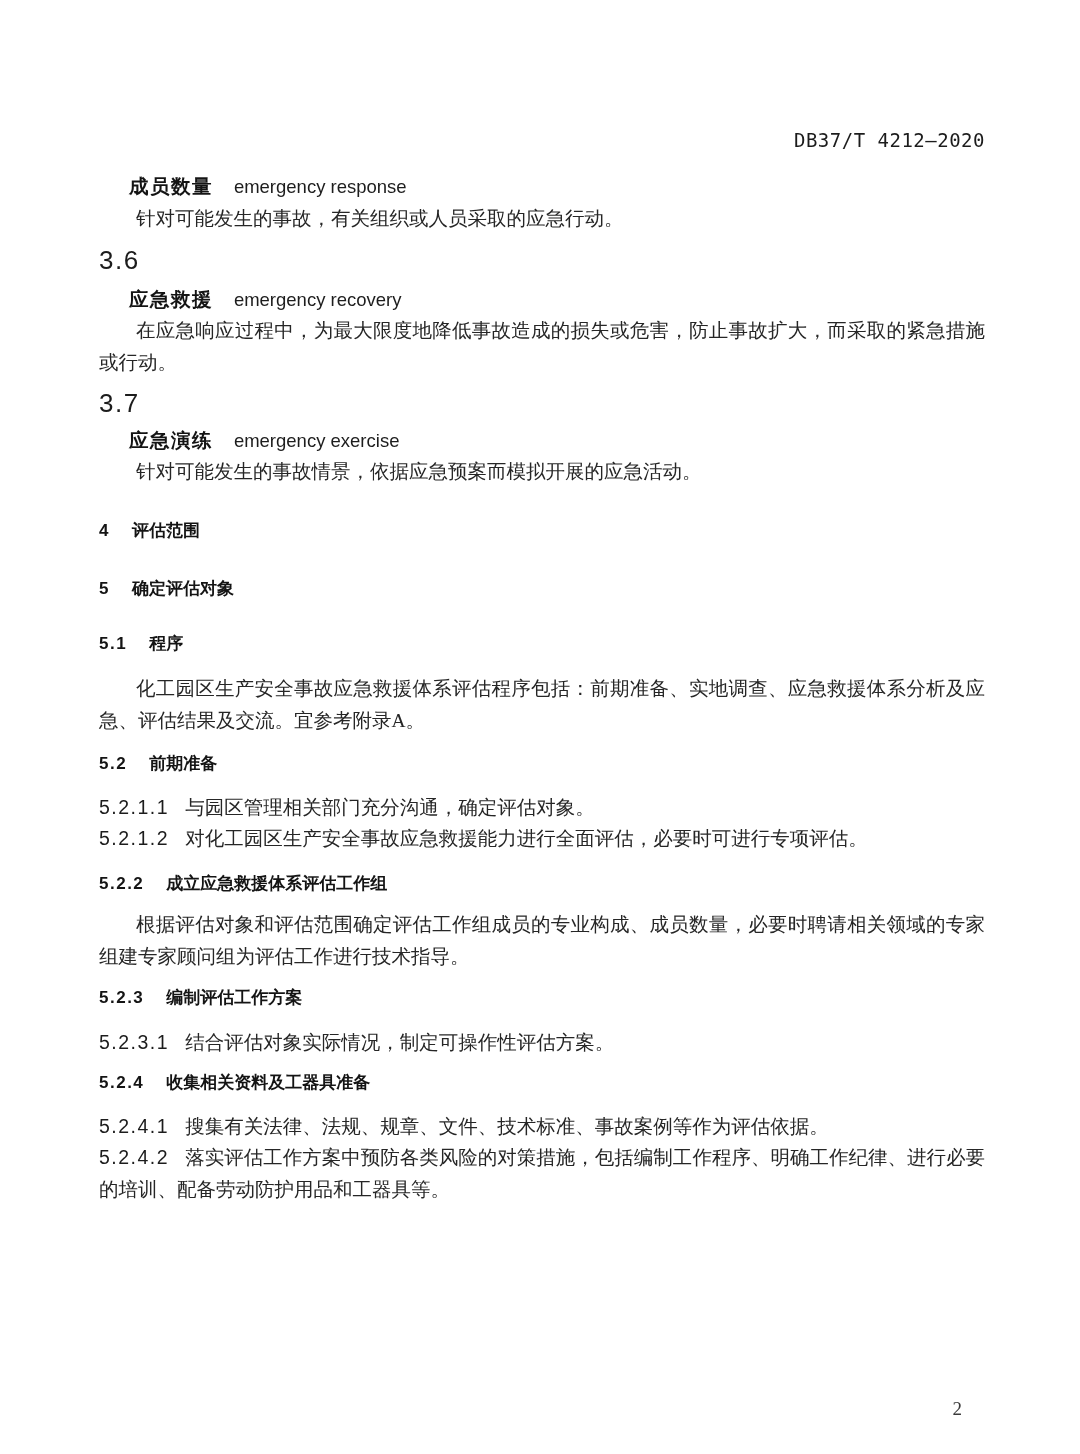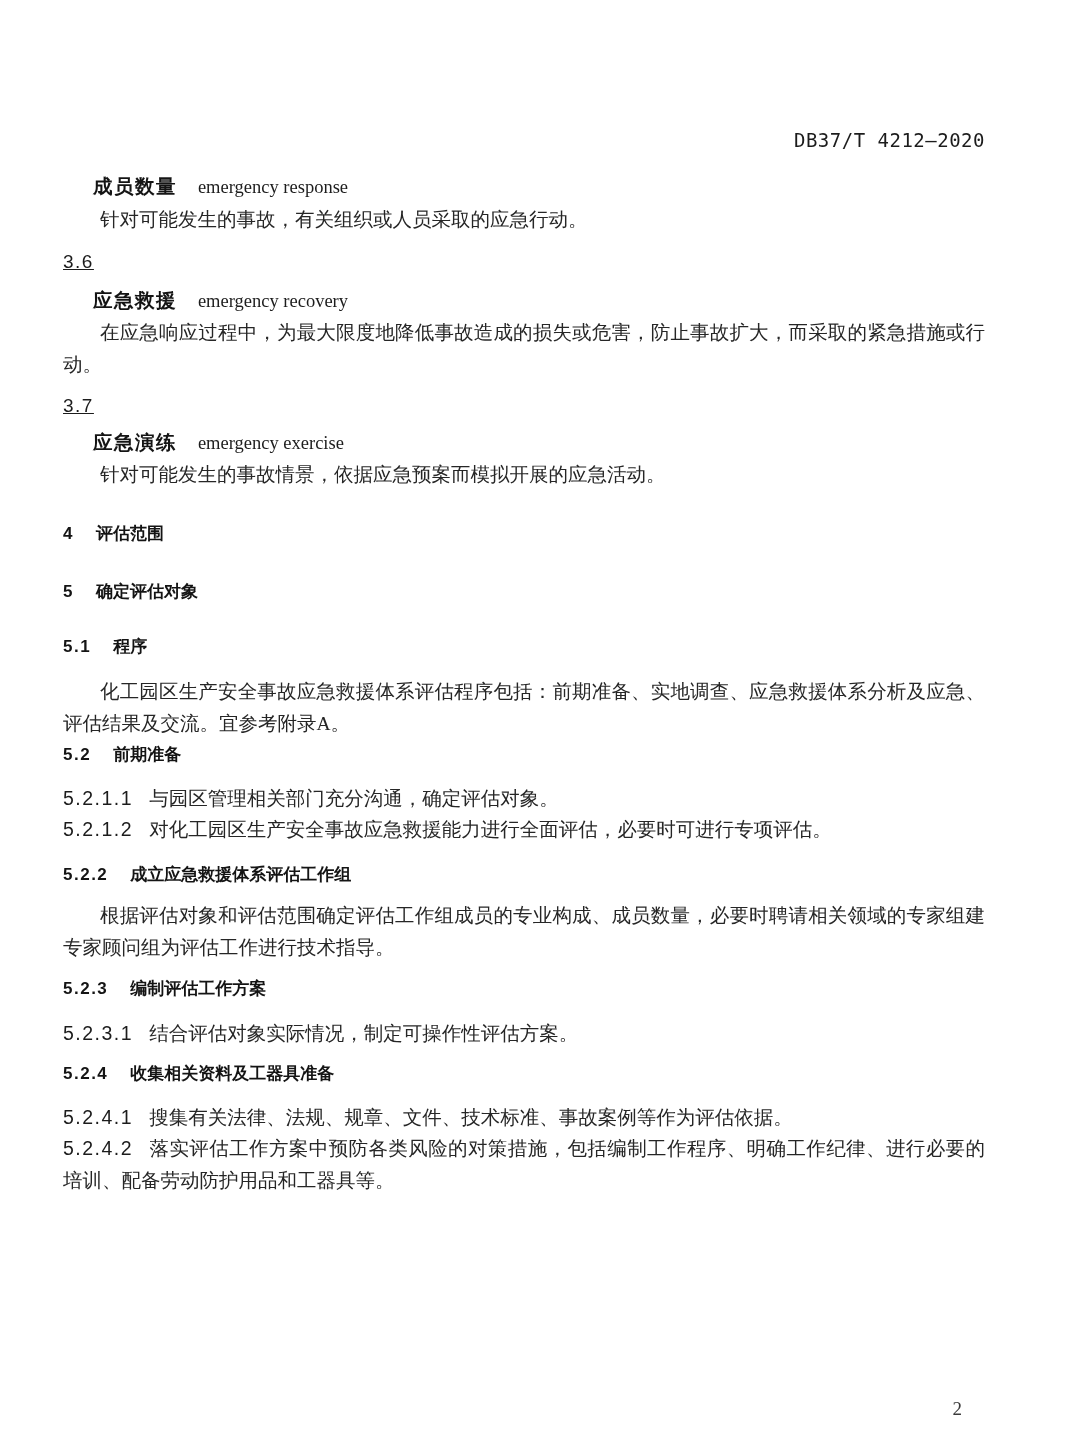--- a/index.html
+++ b/index.html
@@ -3,21 +3,21 @@
 <meta charset="utf-8">
 <style>
   html, body { margin: 0; padding: 0; background: #e8e8e8; }
   .page {
     position: relative;
     width: 1080px;
     height: 1454px;
     margin: 0 auto;
     background: #ffffff;
     box-sizing: border-box;
-    padding: 128px 95px 0 63px;
+    padding: 128px 95px 0 99px;
     font-family: "Liberation Serif", serif;
     color: #262626;
     overflow: hidden;
   }
   .doc-header {
     text-align: right;
     font-family: "DejaVu Sans Mono", monospace;
     font-size: 19px;
     line-height: 24px;
     color: #1c1c1c;
@@ -26,33 +26,32 @@
   p { margin: 0; font-size: 19.5px; line-height: 31.5px; }
 
   .term-line { padding-left: 30px; }
   .term-cn {
     font-family: "Liberation Sans", sans-serif;
     font-weight: 700;
     color: #141414;
     letter-spacing: 1.5px;
   }
   .term-en {
-    font-family: Liberation Serif, serif;
+    font-family: Liberation Sans, sans-serif;
     font-size: 18.5px;
     margin-left: 16px;
     color: #1d1d1d;
     text-align: right;
   }
   .def, .para { text-align: justify; text-indent: 37px; }
   .clause-no {
     font-family: "Liberation Sans", sans-serif;
-    font-size: 19px;
+    font-size: 26px;
     color: #1c1c1c;
     letter-spacing: 1.5px;
-    text-decoration: underline;
   }
   .heading {
     font-family: "Liberation Sans", sans-serif;
     font-weight: 700;
     font-size: 17px;
     color: #141414;
   }
   .heading .h-num { margin-right: 22px; letter-spacing: 1.5px; }
   .clause { text-align: justify; }
   .clause .c-num {
@@ -106,21 +105,21 @@
 
   <p class="heading" style="margin-top:27px">
     <span class="h-num">5</span><span>确定评估对象</span>
   </p>
 
   <p class="heading" style="margin-top:23px">
     <span class="h-num">5.1</span><span>程序</span>
   </p>
   <p class="para" style="margin-top:14px">化工园区生产安全事故应急救援体系评估程序包括：前期准备、实地调查、应急救援体系分析及应急、评估结果及交流。宜参考附录A。</p>
 
-  <p class="heading" style="margin-top:0">
+  <p class="heading" style="margin-top:12px">
     <span class="h-num">5.2</span><span>前期准备</span>
   </p>
 
   <p class="clause" style="margin-top:12px">
     <span class="c-num">5.2.1.1</span><span>与园区管理相关部门充分沟通，确定评估对象。</span>
   </p>
   <p class="clause">
     <span class="c-num">5.2.1.2</span><span>对化工园区生产安全事故应急救援能力进行全面评估，必要时可进行专项评估。</span>
   </p>
 

